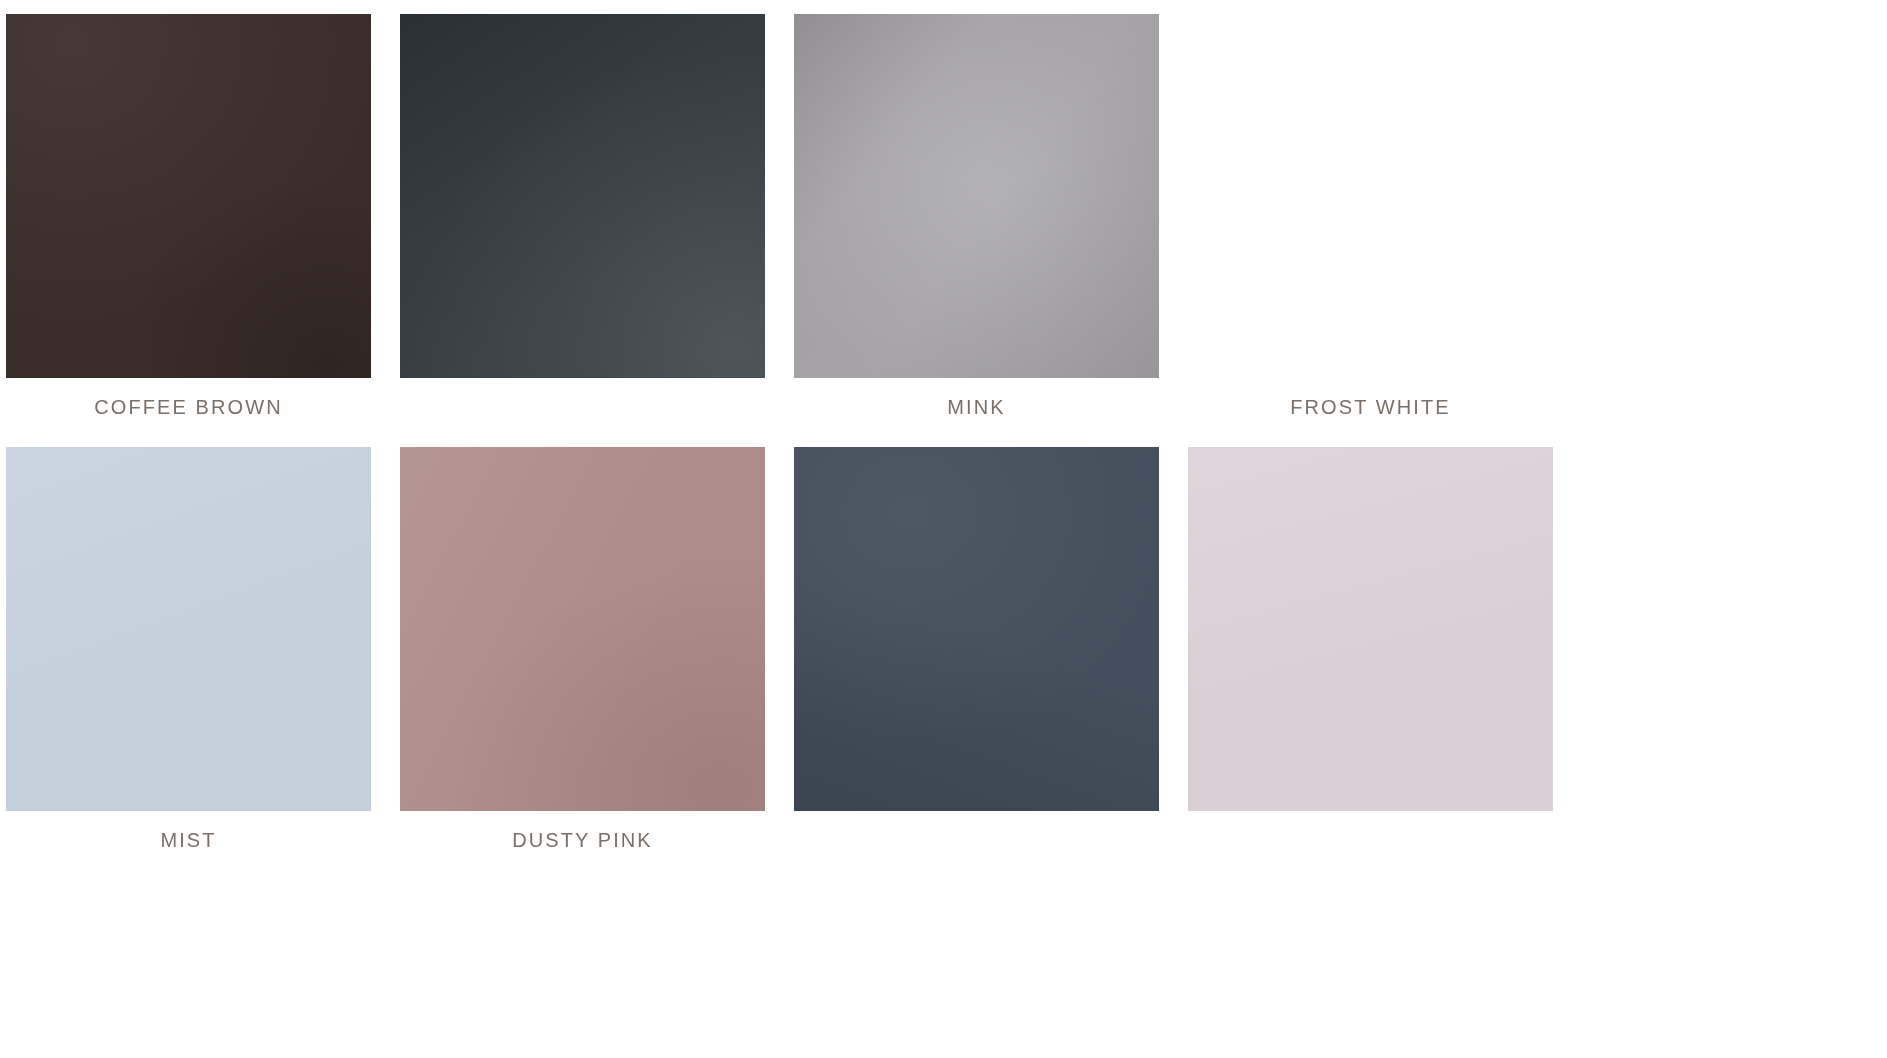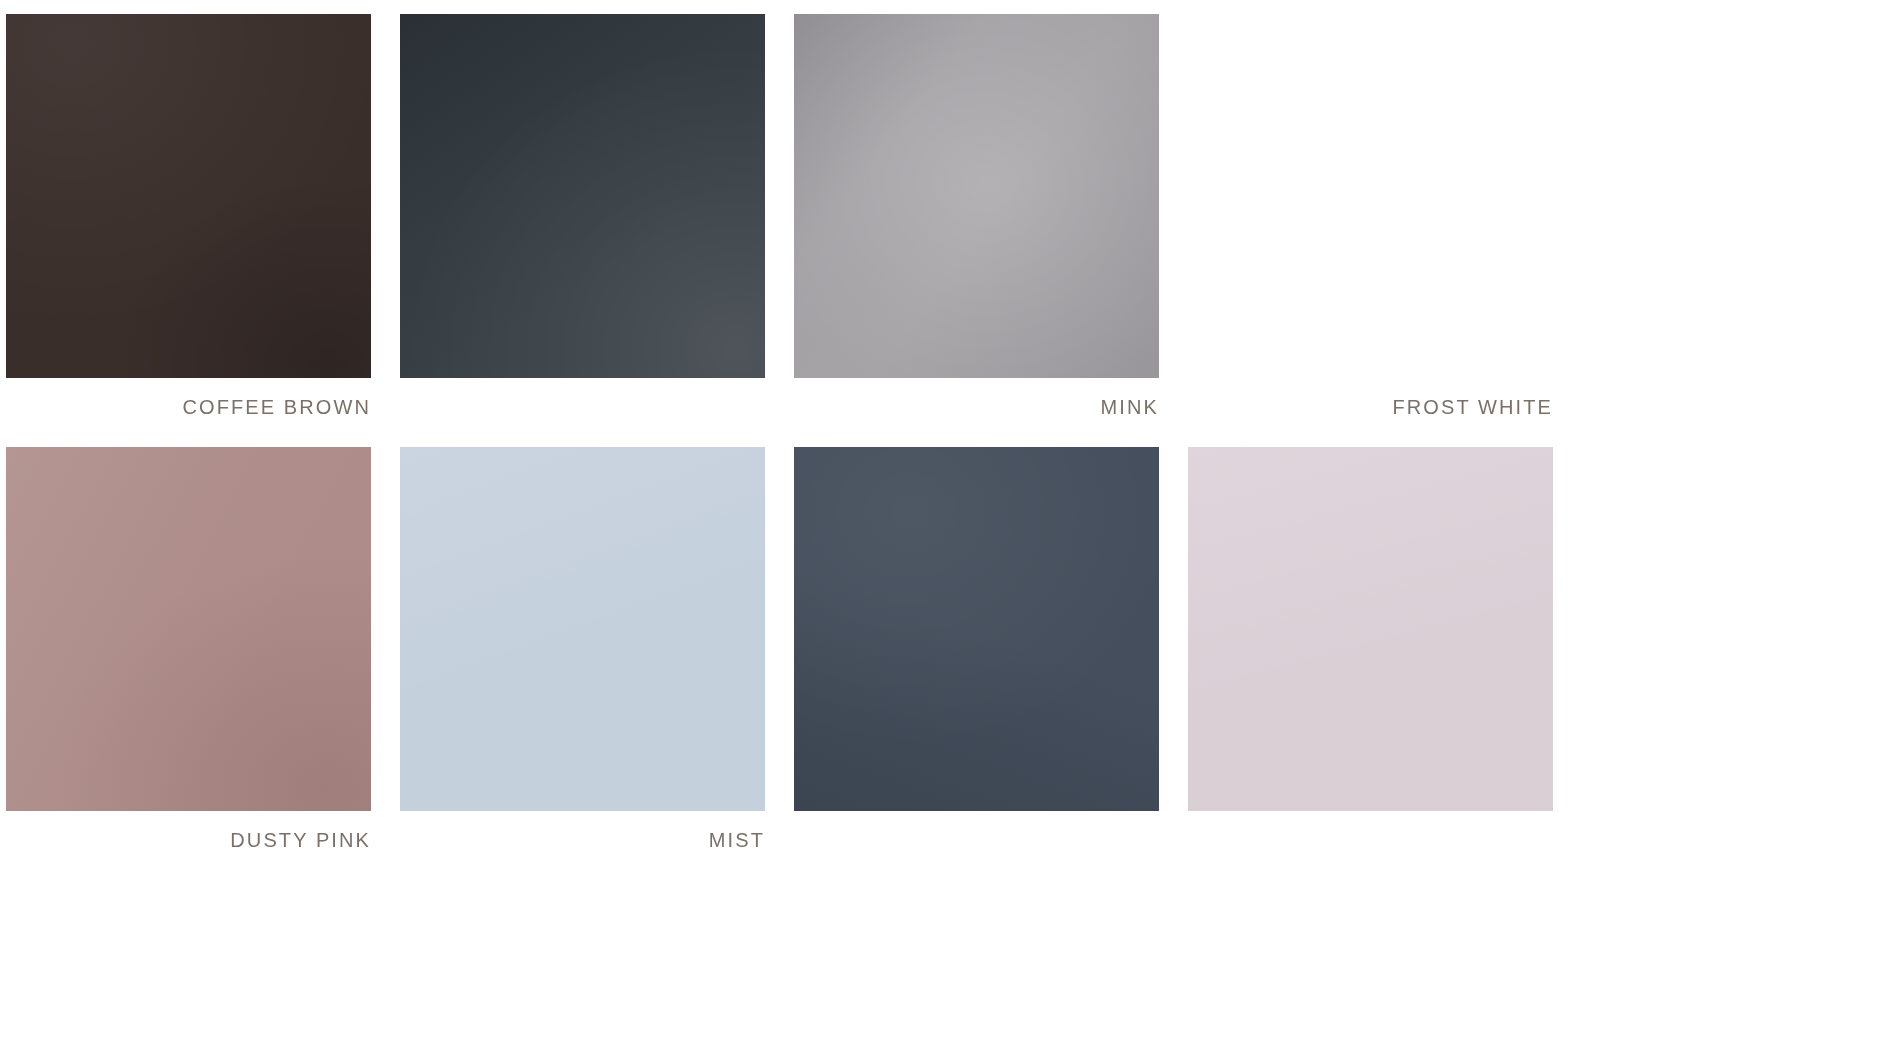--- a/index.html
+++ b/index.html
@@ -42,21 +42,21 @@
 
   .swatch {
     width: 365px;
     height: 364px;
     display: block;
   }
 
   .swatch-label {
     display: block;
     width: 365px;
-    text-align: right;
+    text-align: center;
     margin-top: 17px;
     font-family: "Liberation Sans", sans-serif;
     font-size: 20px;
     font-weight: 300;
     letter-spacing: 2.1px;
     color: #7a7068;
     line-height: 24px;
     white-space: nowrap;
   }
 
@@ -162,26 +162,26 @@
         <div class="swatch sw-mink"></div>
         <span class="swatch-label">MINK</span>
       </div>
       <div class="swatch-cell">
         <div class="swatch sw-frost-white"></div>
         <span class="swatch-label">FROST WHITE</span>
       </div>
     </div>
   <div class="palette-row row-bottom">
       <div class="swatch-cell">
+        <div class="swatch sw-mist"></div>
+        <span class="swatch-label">MIST</span>
+      </div>
+      <div class="swatch-cell">
         <div class="swatch sw-dusty-pink"></div>
         <span class="swatch-label">DUSTY PINK</span>
-      </div>
-      <div class="swatch-cell">
-        <div class="swatch sw-mist"></div>
-        <span class="swatch-label">MIST</span>
       </div>
       <div class="swatch-cell">
         <div class="swatch sw-indigo"></div>
       </div>
       <div class="swatch-cell">
         <div class="swatch sw-taupe"></div>
       </div>
     </div>
 </div>
 

